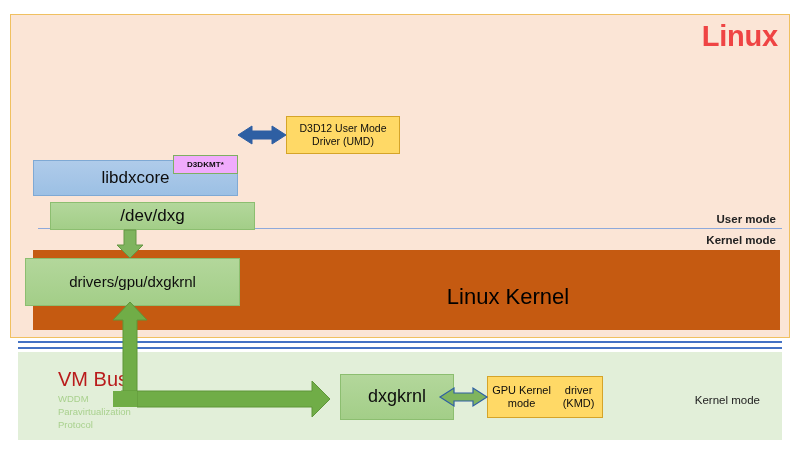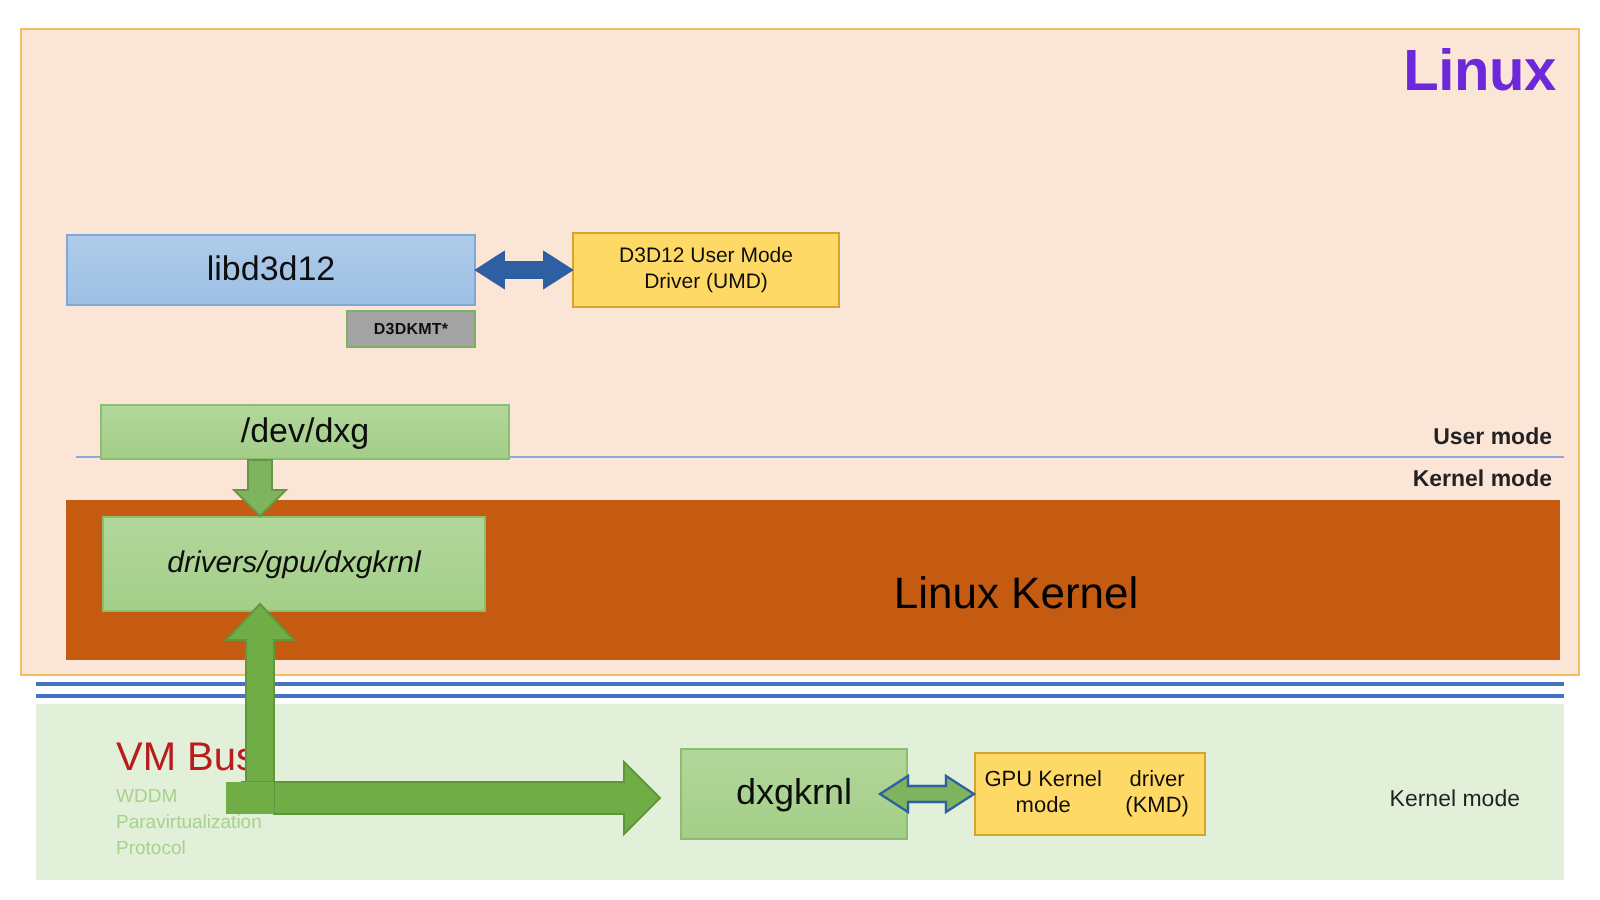--- a/index.html
+++ b/index.html
@@ -49,21 +49,21 @@
     height: 2px;
     background: #4472C4;
   }
   #sep-top  { top: 341px; }
   #sep-bot  { top: 347px; }
 
   
   .section-title {
     position: absolute;
     font-weight: bold;
-    color: #6d28d9;
+    color: #ef4444;
     letter-spacing: -0.2px;
     white-space: nowrap;
   }
   #linux-title {
     right: 22px;
     top: 20px;
     font-size: 29px;
   }
   #windows-title {
     right: 24px;
@@ -113,21 +113,21 @@
   .node.blue {
     background: linear-gradient(180deg, #AFCBEA 0%, #9CC0E4 100%);
     border: 1px solid #7FA9D4;
   }
   .node.green {
     background: linear-gradient(180deg, #B3D79B 0%, #A3CE88 100%);
     border: 1px solid #8CBE70;
     margin-left: 17px;
   }
   .node.green-solid {
-    background: #a3a3a3;
+    background: #f0abfc;
     border: 1px solid #7EAF62;
   }
   .node.amber {
     background: #FFD966;
     border: 1px solid #D5A429;
   }
 
   #box-libd3d12 {
     left: 33px; top: 117px; width: 205px; height: 36px;
     font-size: 17px;
@@ -140,26 +140,25 @@
     left: 173px; top: 155px; width: 65px; height: 19px;
     font-size: 8px;
     font-weight: bold;
     letter-spacing: 0.1px;
   }
   #box-devdxg {
     left: 33px; top: 202px; width: 205px; height: 28px;
     font-size: 17px;
   }
   #box-dxgkrnl-linux {
-    left: 34px; top: 258px; width: 192px; height: 48px;
+    left: 8px; top: 258px; width: 215px; height: 48px;
     font-size: 15px;
-    font-style: italic;
   }
   #box-umd {
-    left: 286px; top: 116px; width: 134px; height: 38px;
+    left: 286px; top: 116px; width: 114px; height: 38px;
     font-size: 10.5px;
     flex-direction: column;
     justify-content: center;
   }
   #box-dxgkrnl-win {
     left: 323px; top: 374px; width: 114px; height: 46px;
     font-size: 18px;
   }
   #box-kmd {
     left: 487px; top: 376px; width: 116px; height: 42px;
@@ -228,22 +227,22 @@
 
   <div class="section-title" id="linux-title">Linux</div>
 
   <div id="mode-divider"></div>
   <div class="mode-label" id="user-mode-label">User mode</div>
   <div class="mode-label" id="kernel-mode-label">Kernel mode</div>
 
   <div id="kernel-band"></div>
   <div id="kernel-band-label">Linux Kernel</div>
 
-  <div class="node blue" id="box-libd3d12">libd3d12</div>
-
+
+  <div class="node blue" id="box-libdxcore">libdxcore</div>
 
   <div class="node green-solid" id="box-d3dkmt">D3DKMT*</div>
 
   <div class="node green" id="box-devdxg">/dev/dxg</div>
 
   <div class="node green" id="box-dxgkrnl-linux">drivers/gpu/dxgkrnl</div>
 
   <div class="node amber" id="box-umd">
     <span>D3D12 User Mode</span>
     <span>Driver (UMD)</span>

